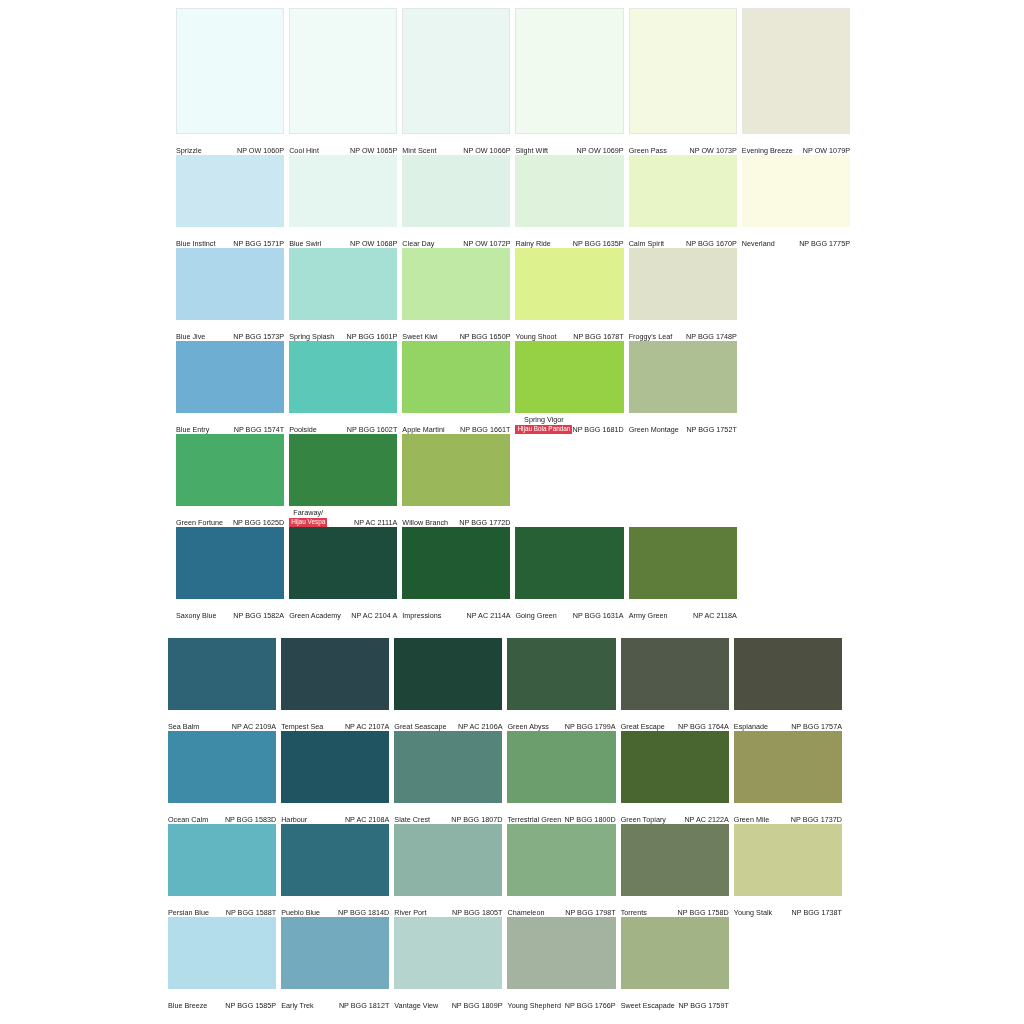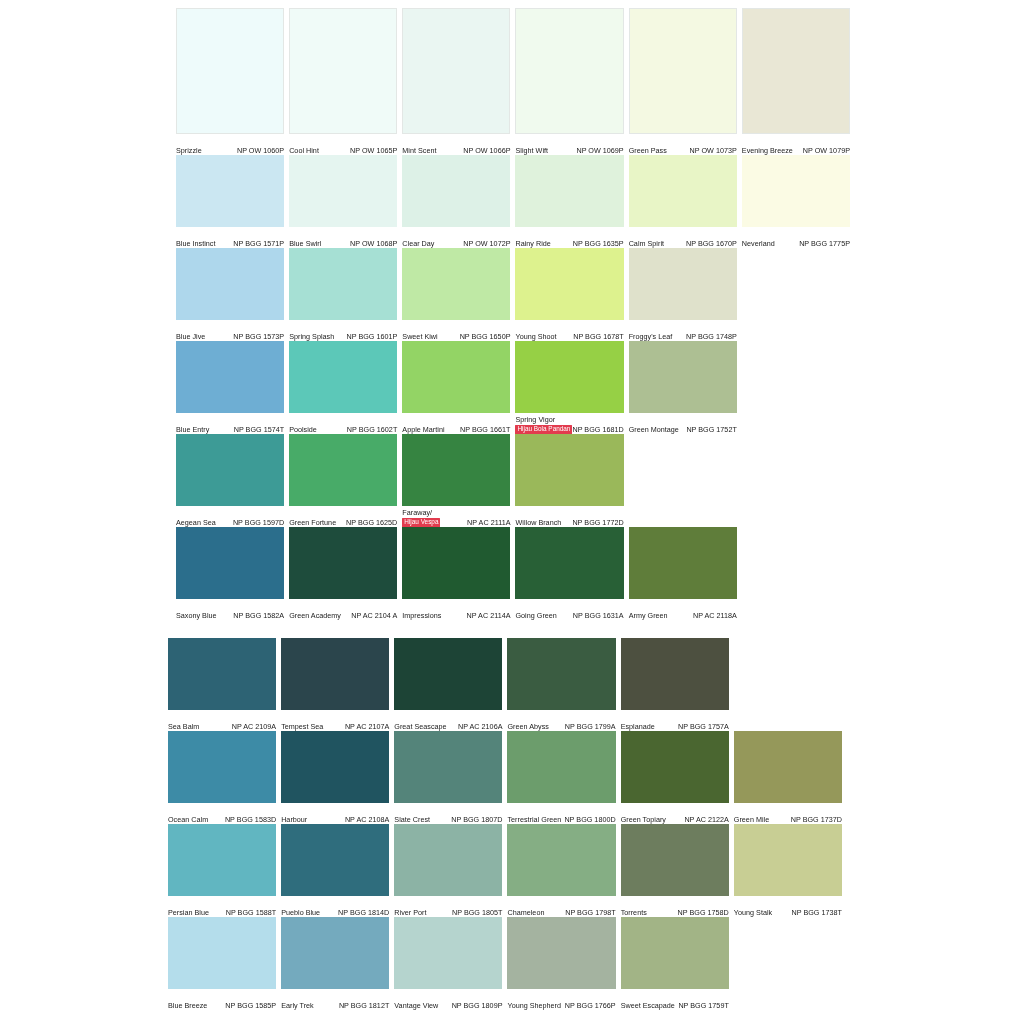--- a/index.html
+++ b/index.html
@@ -47,20 +47,21 @@
     justify-content: space-between;
     height: 21px;
     padding-top: 2px;
     box-sizing: border-box;
     white-space: nowrap;
   }
   .names {
     display: flex;
     flex-direction: column;
     line-height: 1.0;
+    text-align: center;
   }
   .cname {
     font-size: 7.2px;
     color: #1a1a1a;
     letter-spacing: 0.02px;
     line-height: 9px;
   }
   .alt {
     font-size: 6.4px;
     color: #ffffff;
@@ -288,29 +289,20 @@
           <div class="caption">
             <div class="names">
               <div class="cname">Green Montage</div>
             </div>
             <div class="ccode">NP BGG 1752T</div>
           </div>
         </div>
       </div>
       <div class="block">
         <div class="cell">
-          <div class="chip" title="#3d9b96" style="height: 72px; background: rgb(61, 155, 150);"></div>
-          <div class="caption">
-            <div class="names">
-              <div class="cname">Aegean Sea</div>
-            </div>
-            <div class="ccode">NP BGG 1597D</div>
-          </div>
-        </div>
-        <div class="cell">
           <div class="chip" title="#48ab68" style="height: 72px; background: rgb(72, 171, 104);"></div>
           <div class="caption">
             <div class="names">
               <div class="cname">Green Fortune</div>
             </div>
             <div class="ccode">NP BGG 1625D</div>
           </div>
         </div>
         <div class="cell">
           <div class="chip" title="#368441" style="height: 72px; background: rgb(54, 132, 65);"></div>
@@ -409,20 +401,29 @@
             <div class="ccode">NP AC 2106A</div>
           </div>
         </div>
         <div class="cell">
           <div class="chip" title="#3a5c41" style="height: 72px; background: rgb(58, 92, 65);"></div>
           <div class="caption">
             <div class="names">
               <div class="cname">Green Abyss</div>
             </div>
             <div class="ccode">NP BGG 1799A</div>
+          </div>
+        </div>
+        <div class="cell">
+          <div class="chip" title="#515a4a" style="height: 72px; background: rgb(81, 90, 74);"></div>
+          <div class="caption">
+            <div class="names">
+              <div class="cname">Great Escape</div>
+            </div>
+            <div class="ccode">NP BGG 1764A</div>
           </div>
         </div>
         <div class="cell">
           <div class="chip" title="#4d5040" style="height: 72px; background: rgb(77, 80, 64);"></div>
           <div class="caption">
             <div class="names">
               <div class="cname">Esplanade</div>
             </div>
             <div class="ccode">NP BGG 1757A</div>
           </div>

